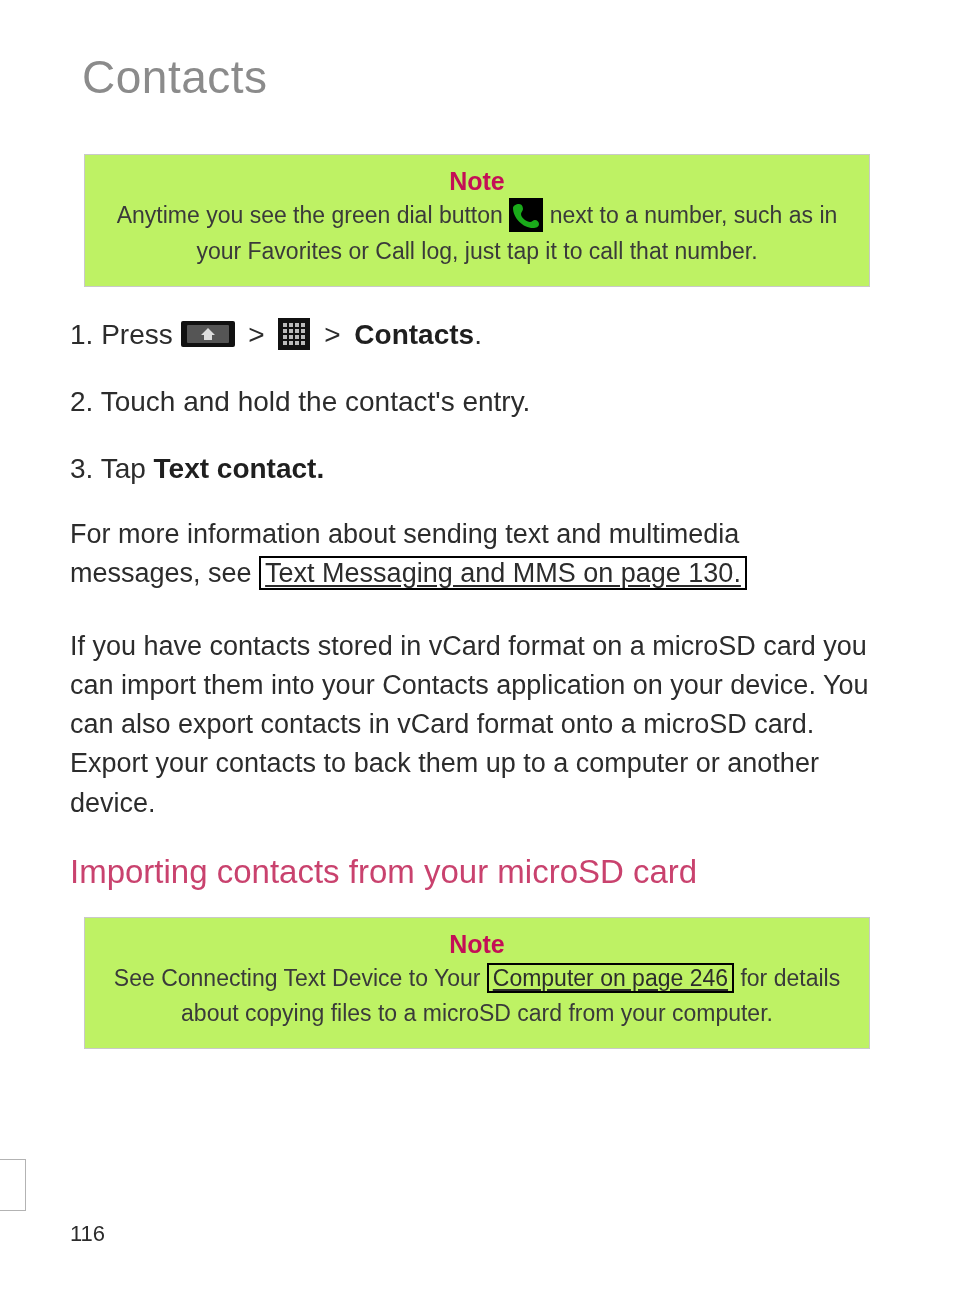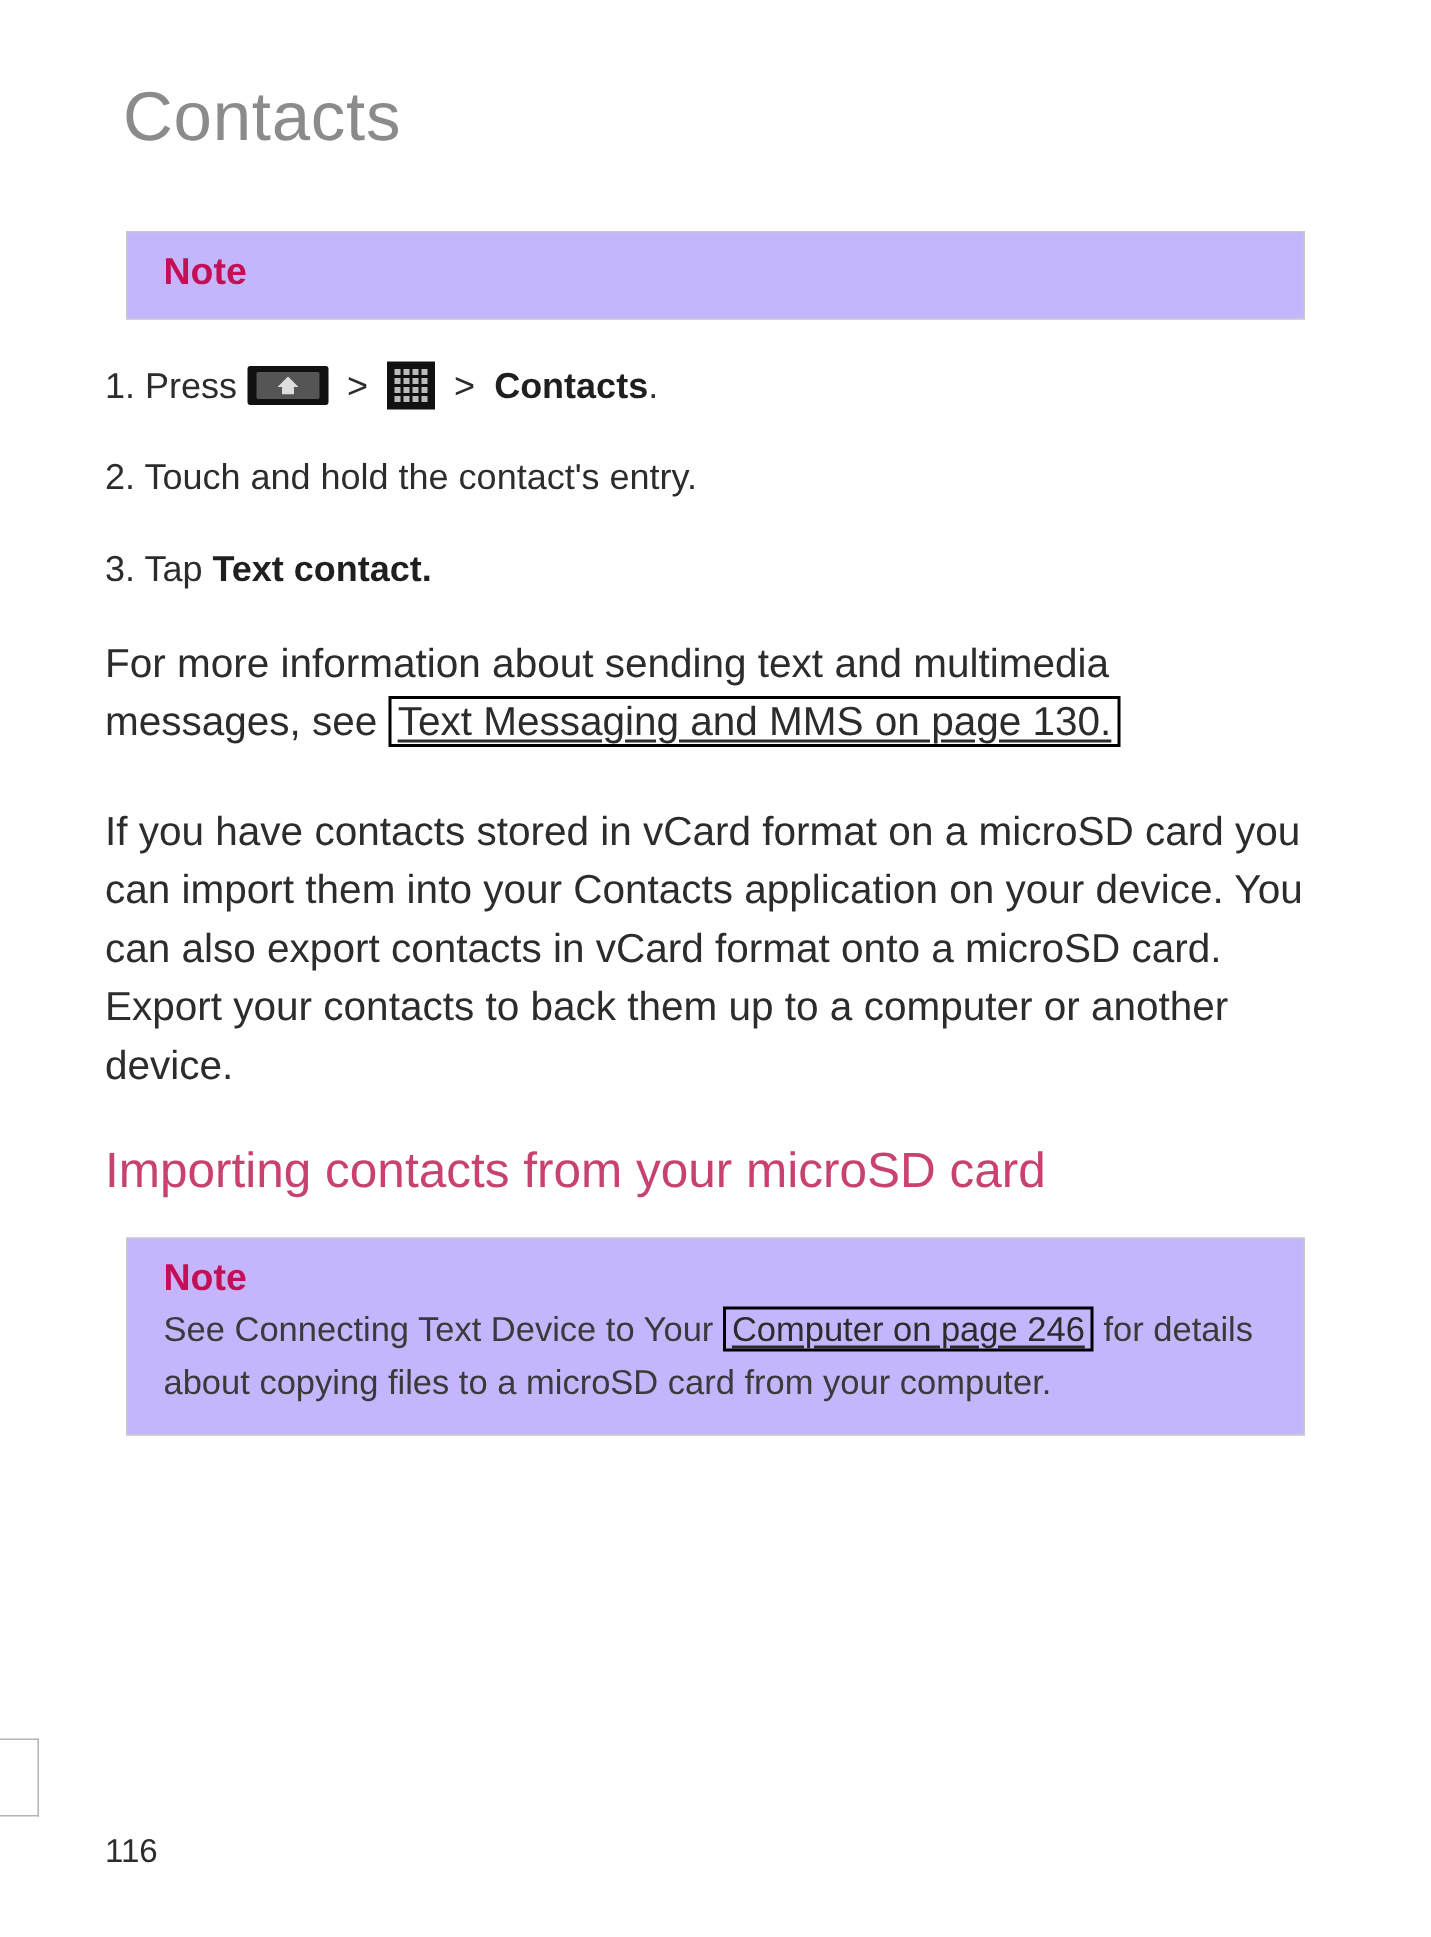--- a/index.html
+++ b/index.html
@@ -18,25 +18,26 @@
     position: relative;
   }
   .page-title {
     font-size: 46px;
     font-weight: 300;
     color: #8b8b8b;
     margin: 14px 0 50px 12px;
     letter-spacing: 0.5px;
   }
   .note-box {
-    background: #c4b5fd;
+    background: #bef264;
     border: 1px solid #c9c9c9;
     margin: 0 0 26px 14px;
     padding: 12px 24px 16px 24px;
     box-sizing: border-box;
+    text-align: center;
   }
   .note-label {
     color: #c40f56;
     font-weight: 700;
     font-size: 25px;
     margin: 0;
   }
   .note-body {
     font-size: 23px;
     line-height: 1.55;
@@ -54,21 +55,21 @@
   }
   .dial-icon svg { display: block; }
   .section-bold {
     font-size: 27px;
     font-weight: 600;
     line-height: 1.4;
     margin: 10px 0 26px 0;
     color: #1f1f1f;
   }
   .step {
-    font-size: 24px;
+    font-size: 28px;
     line-height: 1.55;
     margin: 0 0 24px 0;
     color: #2c2c2c;
   }
   .step .num { display: inline; }
   .bold { font-weight: 700; color:#1f1f1f; }
   .home-btn {
     display: inline-block;
     position: relative;
     top: -2px;
@@ -152,20 +153,29 @@
 </style>
 </head>
 <body>
 
 <div class="page">
 
   <div class="page-title">Contacts</div>
 
   <div class="note-box">
     <div class="note-label">Note</div>
+    <div class="note-body">
+      <span>Anytime you see the green dial button </span>
+      <span class="dial-icon">
+        <svg width="34" height="34" viewBox="0 0 34 34">
+          <path d="M10 6 C13 6 14 9 14 11 C14 13 12 14 12 16 C12 20 18 24 21 24 C23 24 24 22 26 22 C28 22 30 24 30 26 C30 29 27 30 24 30 C14 30 4 20 4 10 C4 8 7 6 10 6 Z" fill="#1aaa1a"></path>
+        </svg>
+      </span>
+      <span> next to a number, such as in your Favorites or Call log, just tap it to call that number.</span>
+    </div>
   </div>
 
 
   <div class="step">
     <span class="num">1.</span>
     <span>Press </span>
     <span class="home-btn">
       <svg width="14" height="12" viewBox="0 0 14 12">
         <path d="M7 0 L14 7 L11 7 L11 12 L3 12 L3 7 L0 7 Z" fill="#ddd"></path>
       </svg>

